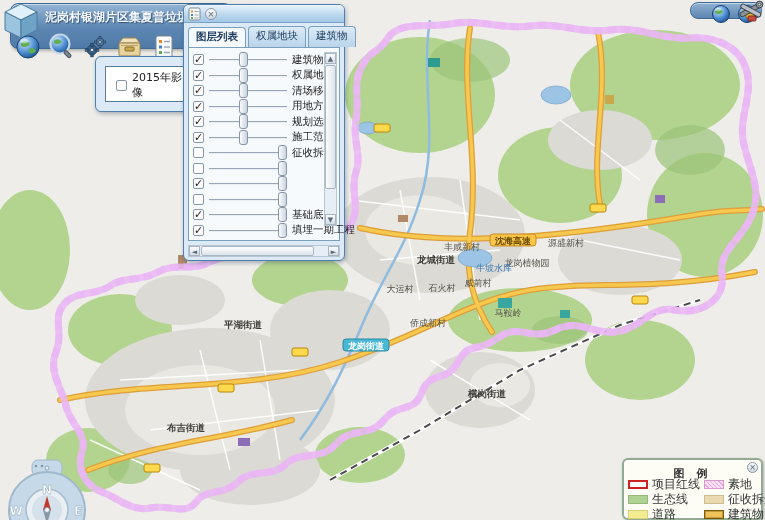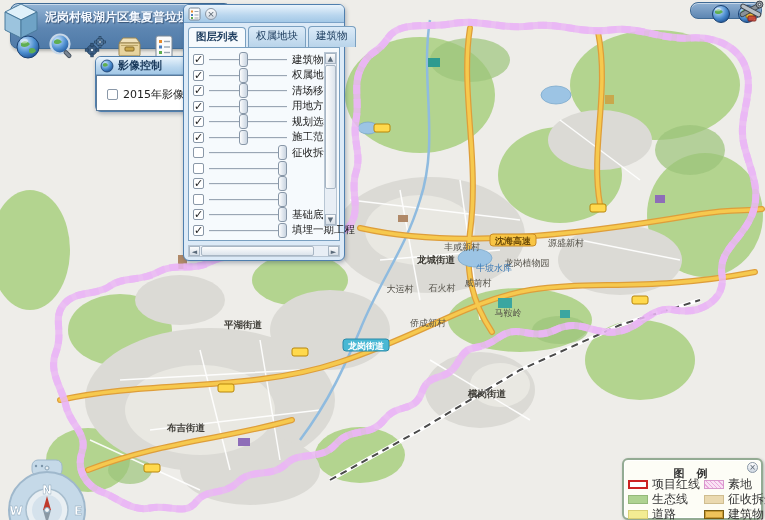--- a/index.html
+++ b/index.html
@@ -36,21 +36,21 @@
                   box-shadow:inset 0 1px 0 rgba(255,255,255,.5), 1px 2px 3px rgba(0,0,0,.25);
                   padding:5px 8px 0 34px; }
   #title-banner .t { color:#f4f9ff; font-size:12px; font-weight:bold; line-height:16px;
                      text-shadow:1px 1px 1px rgba(20,40,70,.6); white-space:nowrap; }
   #corner-cube { position:absolute; left:-10px; top:-4px; }
   #main-toolbar { position:absolute; left:14px; top:33px; z-index:11; display:flex; gap:7px; align-items:center; }
   .tool-icon { width:27px; height:27px; display:flex; align-items:center; justify-content:center; cursor:pointer; }
 
   
   #image-control { left:95px; top:56px; width:110px; z-index:15; }
-  #image-control .body { margin:0; background:#fff; border:1px solid #5a7a9a; padding:6px 4px 4px 10px; }
+  #image-control .body { margin:9px; background:#fff; border:1px solid #5a7a9a; padding:6px 4px 4px 10px; }
   .img-row { display:flex; align-items:center; gap:5px; height:24px; }
   .img-row .lbl { font-size:11px; color:#222; }
 
   
   #project-panel { left:183px; top:4px; width:162px; z-index:20; }
   #tabs { display:flex; gap:2px; padding:3px 4px 0 4px; background:transparent; }
   .tab { font-size:10.5px; color:#1a3a5c; padding:2px 7px 3px 7px; border:1px solid #7aa0c0; border-bottom:none;
          border-radius:4px 4px 0 0; background:linear-gradient(#dcebf8,#b9d4ea); cursor:pointer; white-space:nowrap; }
   .tab.active { background:#f6fafd; font-weight:bold; position:relative; top:1px; padding-bottom:4px; }
   #layer-area { margin:0 4px 4px 4px; background:#f6fafd; border:1px solid #7aa0c0; padding:4px 2px 2px 4px; position:relative; }
@@ -305,28 +305,20 @@
           <g stroke="#9aa6b2" stroke-width="1.4">
             <line x1="11" y1="7.5" x2="17" y2="7.5"></line>
             <line x1="11" y1="13" x2="17" y2="13"></line>
             <line x1="11" y1="18.5" x2="17" y2="18.5"></line>
           </g>
         </svg>
     </span>
   </div>
 
   <div id="image-control" class="panel">
-    <div class="panel-header">
-      <svg width="14" height="14" viewBox="0 0 14 14">
-          <circle cx="7" cy="7" r="6" fill="url(#gg1)" stroke="#1a4070" stroke-width="0.8"></circle>
-          <path d="M3 5 C5 3 7 4 8 6 C7 8 4 8 3 7 Z" fill="#5fae52"></path>
-        </svg>
-      <span class="panel-title">影像控制</span>
-      <span class="close-btn">×</span>
-    </div>
     <div class="body" id="image-list">
         <div class="img-row">
           <span class="cb"></span>
           <span class="lbl">2015年影像</span>
         </div>
       </div>
   </div>
 
   <div id="project-panel" class="panel">
     <div class="panel-header">

